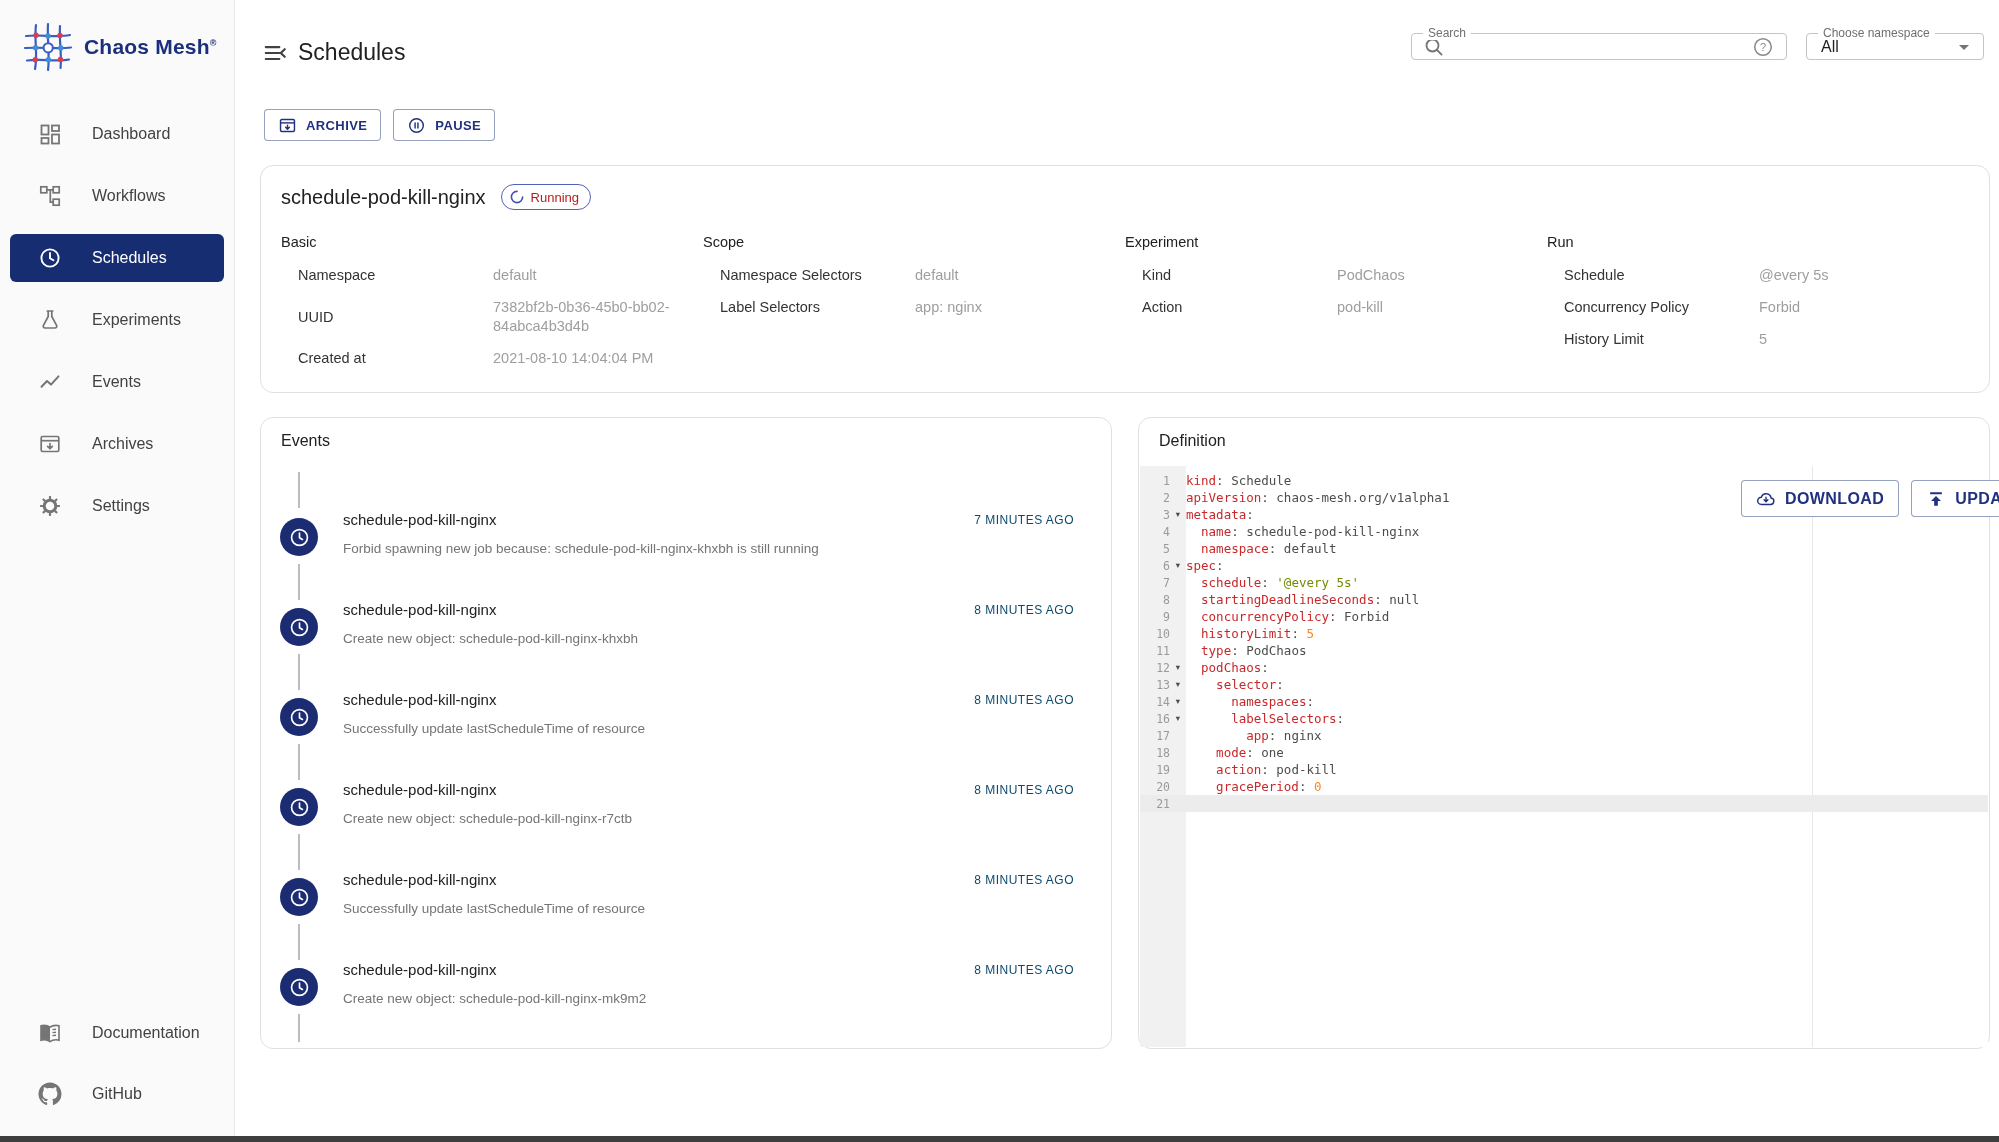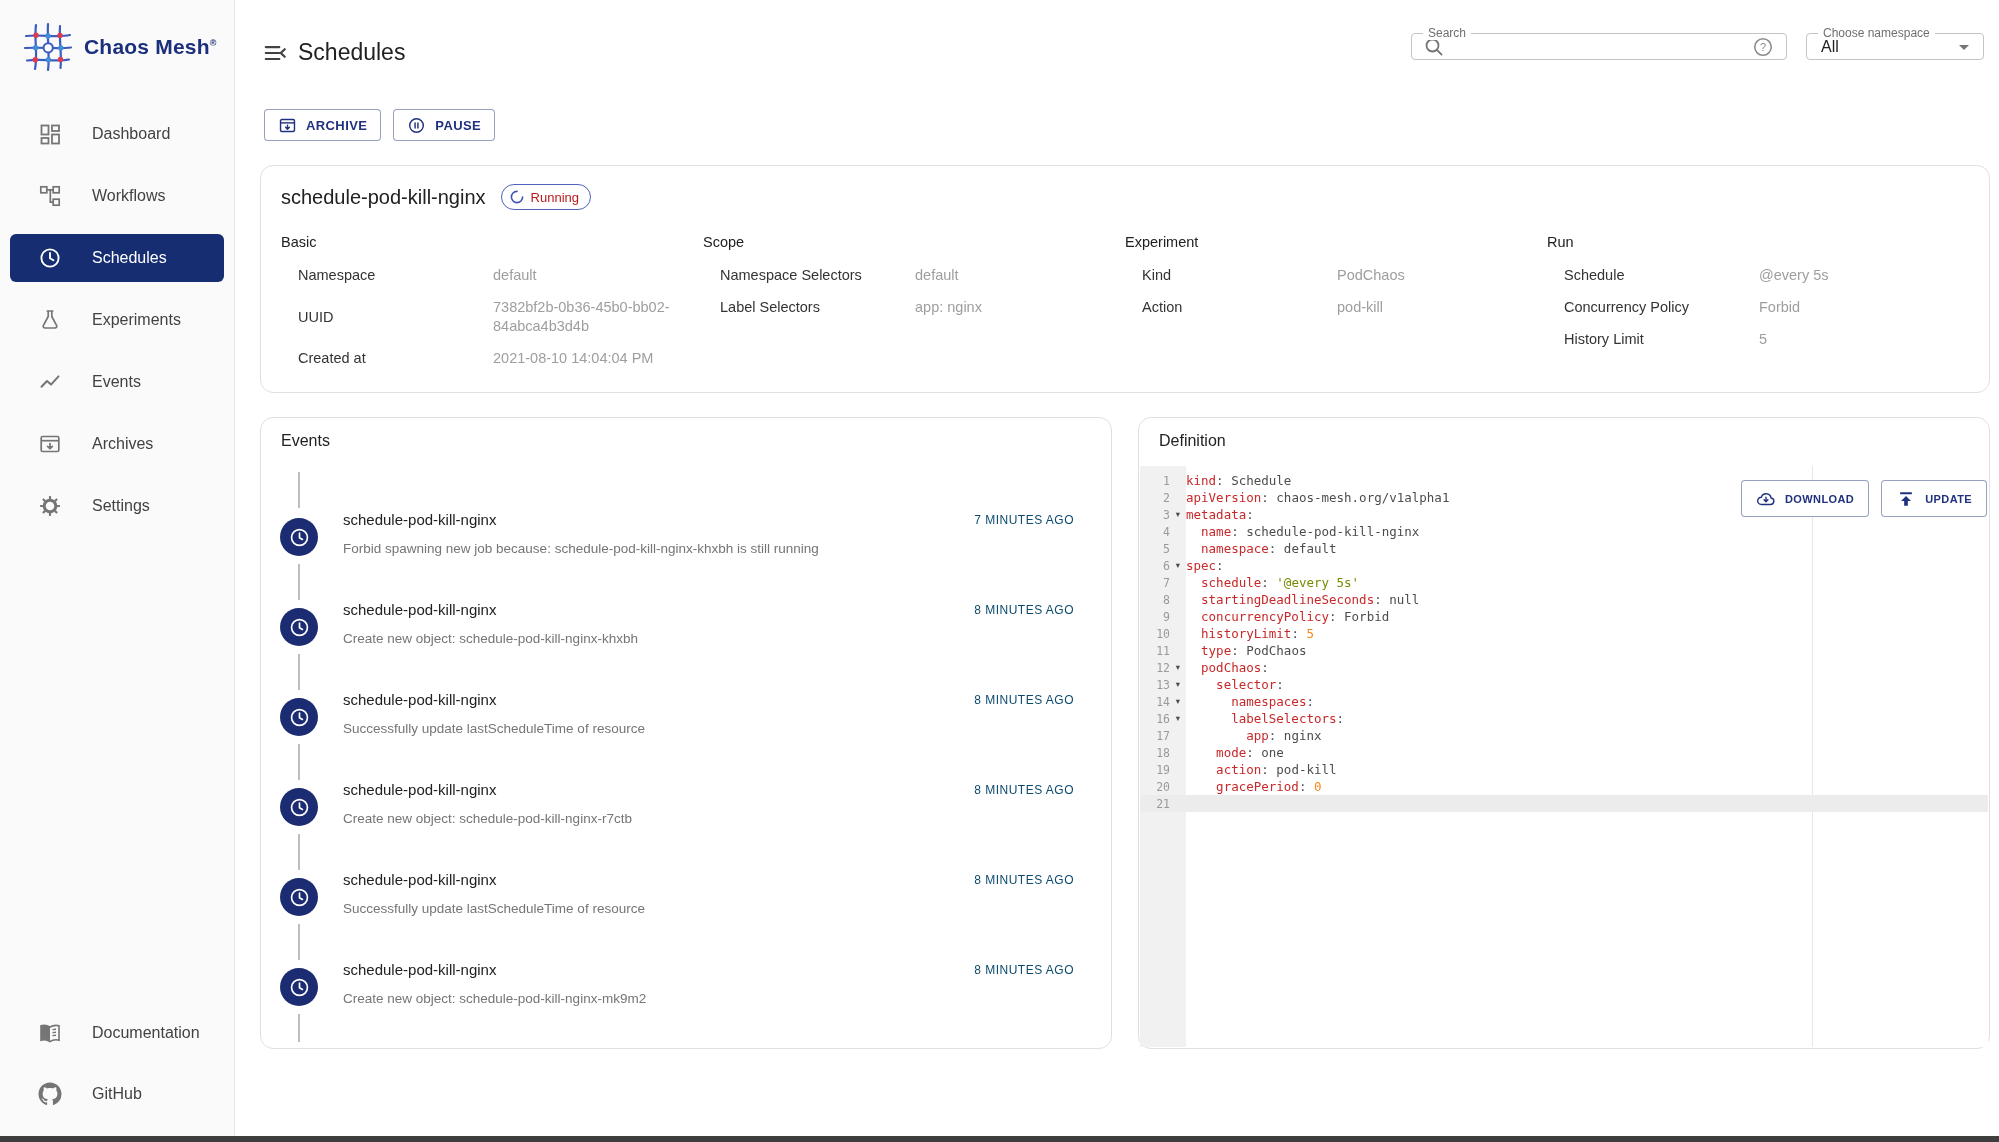--- a/index.html
+++ b/index.html
@@ -81,21 +81,21 @@
   .code-rows { position:absolute; left:0; right:0; top:6px; }
   .cl { display:flex; height:17px; align-items:center; }
   .cl.active { background:#ececec; }
   .ln { width:30px; text-align:right; font-family:"DejaVu Sans Mono",monospace; font-size:11.5px; color:#9a9a9a; flex:0 0 auto; }
   .fold { width:16px; font-size:8.5px; color:#4d4d4c; text-align:center; flex:0 0 auto; line-height:17px; }
   .code { font-family:"DejaVu Sans Mono",monospace; font-size:12.5px; white-space:pre; color:#4d4d4c; }
   .tk-key { color:#c82829; }
   .tk-str { color:#718c00; }
   .tk-num { color:#f5871f; }
   .def-actions { position:absolute; left:602px; top:62px; display:flex; gap:12px; }
-  .def-actions .obtn { height:37px; padding:0 14px; font-size:11px; }
+  .def-actions .obtn { height:37px; padding:0 14px; font-size:16px; }
   .def-actions .obtn svg { width:20px; height:20px; }
 </style>
 </head>
 <body>
 
 <div class="app">
 
   <div class="sidebar">
     <div class="logo">
       <svg viewBox="0 0 52 52">

